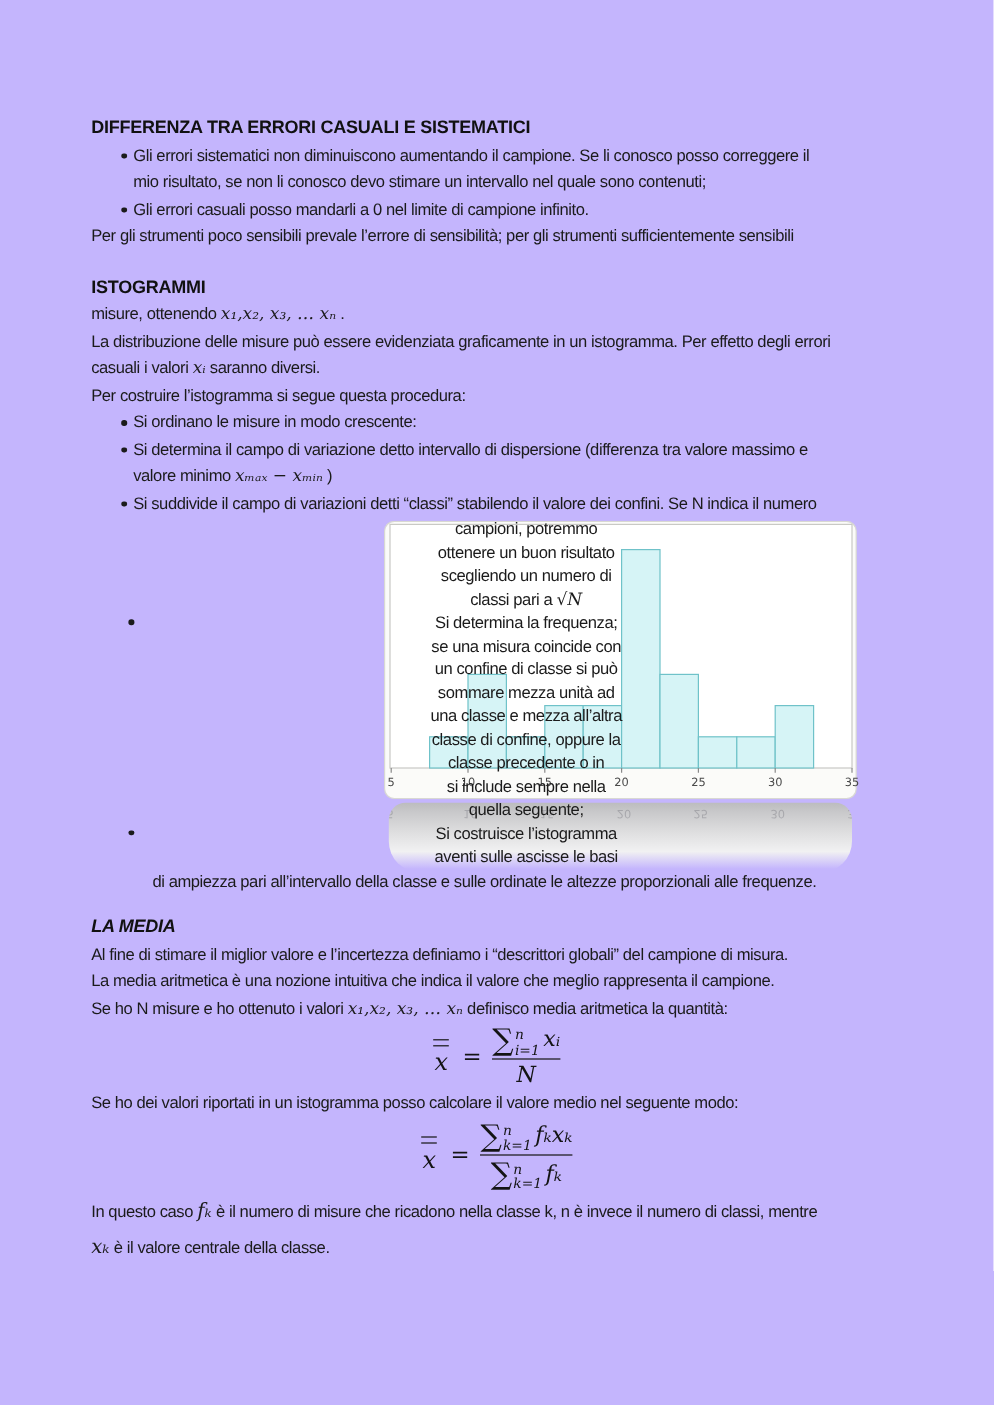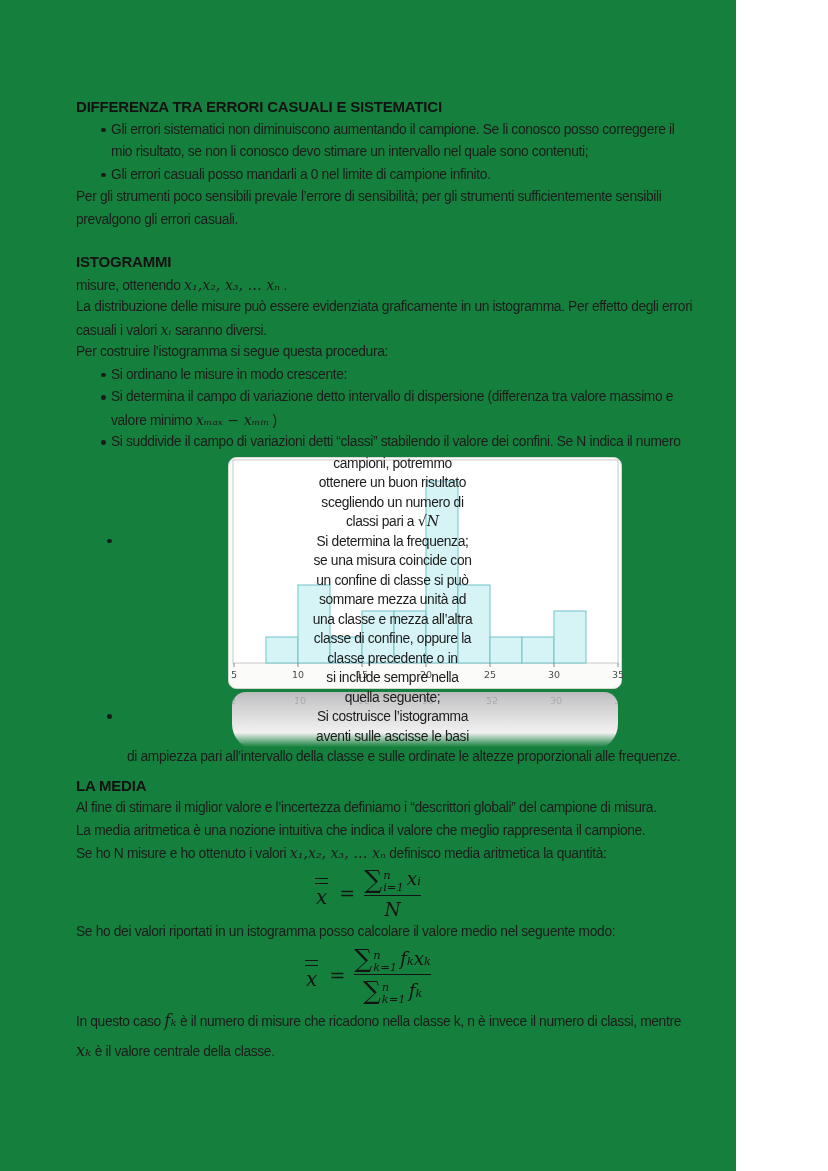--- a/index.html
+++ b/index.html
@@ -1,28 +1,28 @@
 <!DOCTYPE html>
 <html><head>
 <meta charset="utf-8">
 <style>
   html,body{margin:0;padding:0;background:#ffffff;}
   .page{
     position:relative;
-    width:736px;height:1171px;
-    background:#15803d;
+    width:828px;height:1171px;
+    background:#c4b5fd;
     box-sizing:border-box;
     padding:96px 78px 0 76px;
     overflow:hidden;
     font-family:"Liberation Sans","DejaVu Sans",sans-serif;
     color:#1b1b1b;
   }
   .h{font-weight:bold;font-size:15px;letter-spacing:-0.2px;line-height:22.5px;height:22.5px;white-space:nowrap;color:#111;}
   .mt{margin-top:20px;}
-  .mt2{margin-top:6px;}
+  .mt2{margin-top:16px;font-style:italic;}
   .ln{font-size:13.8px;letter-spacing:-0.35px;line-height:22.5px;height:22.5px;white-space:nowrap;position:relative;}
   .ind{padding-left:35px;}
   .dot::before{content:"";position:absolute;width:4.6px;height:4.6px;border-radius:50%;background:#1b1b1b;left:25px;top:9px;}
   .math{font-family:"DejaVu Serif","DejaVu Sans",serif;font-style:italic;font-size:14.2px;letter-spacing:0;}
   
   .wrapzone{position:relative;}
   .nl{font-size:13.8px;letter-spacing:-0.35px;line-height:19.5px;height:19.5px;white-space:nowrap;position:relative;padding-left:51px;text-align:center;}
   .nl.dot::before{left:31px;top:7px;}
   .chart-wrap{position:absolute;top:3px;right:30px;width:400px;}
   .chart-wrap svg{display:block;}
@@ -50,21 +50,20 @@
 </head>
 <body>
 
 <div class="page">
 
   <div class="h">DIFFERENZA TRA ERRORI CASUALI E SISTEMATICI</div>
   <div class="ln ind dot">Gli errori sistematici non diminuiscono aumentando il campione. Se li conosco posso correggere il</div>
   <div class="ln ind">mio risultato, se non li conosco devo stimare un intervallo nel quale sono contenuti;</div>
   <div class="ln ind dot">Gli errori casuali posso mandarli a 0 nel limite di campione infinito.</div>
   <div class="ln">Per gli strumenti poco sensibili prevale l’errore di sensibilità; per gli strumenti sufficientemente sensibili</div>
-  <div class="ln">prevalgono gli errori casuali.</div>
 
   <div class="h mt">ISTOGRAMMI</div>
   <div class="ln"><span>misure, ottenendo </span><span class="math">x₁,x₂,  x₃, … xₙ</span><span> .</span></div>
   <div class="ln">La distribuzione delle misure può essere evidenziata graficamente in un istogramma. Per effetto degli errori</div>
   <div class="ln"><span>casuali i valori </span><span class="math">xᵢ</span><span> saranno diversi.</span></div>
   <div class="ln">Per costruire l’istogramma si segue questa procedura:</div>
   <div class="ln ind dot">Si ordinano le misure in modo crescente:</div>
   <div class="ln ind dot">Si determina il campo di variazione detto intervallo di dispersione (differenza tra valore massimo e</div>
   <div class="ln ind"><span>valore minimo </span><span class="math">xₘₐₓ − xₘᵢₙ</span><span> )</span></div>
   <div class="ln ind dot">Si suddivide il campo di variazioni detti “classi” stabilendo il valore dei confini. Se N indica il numero</div>

